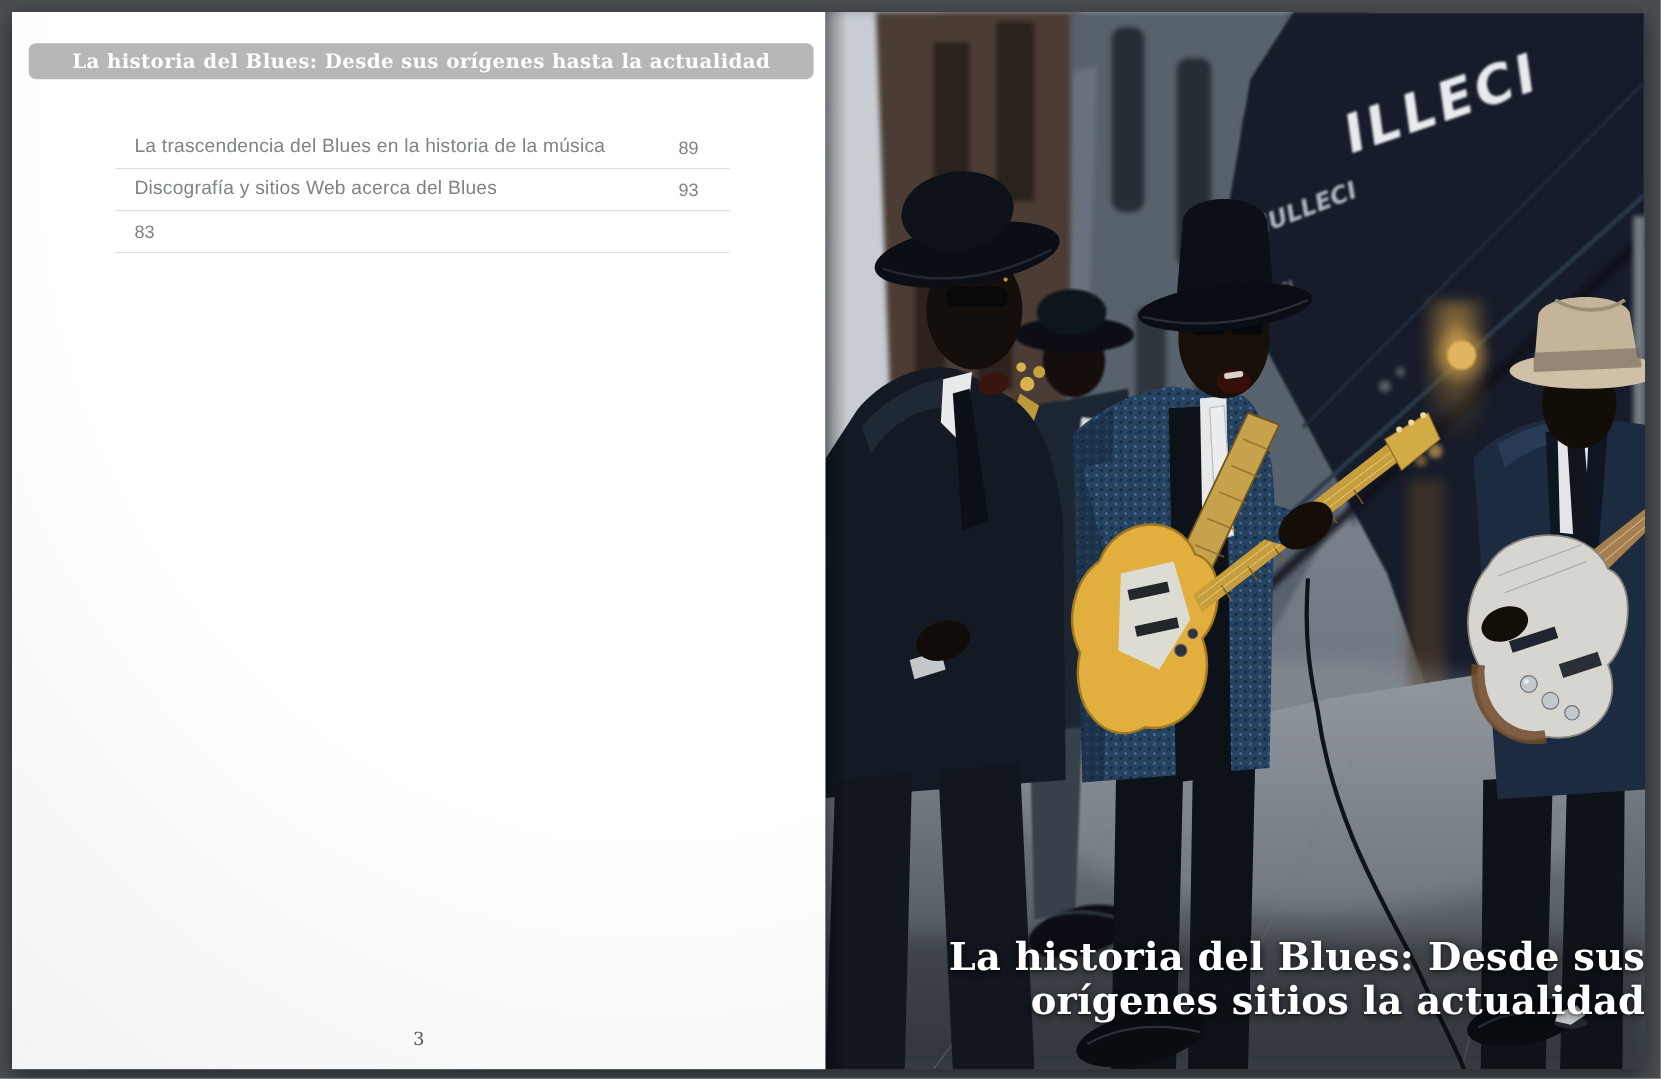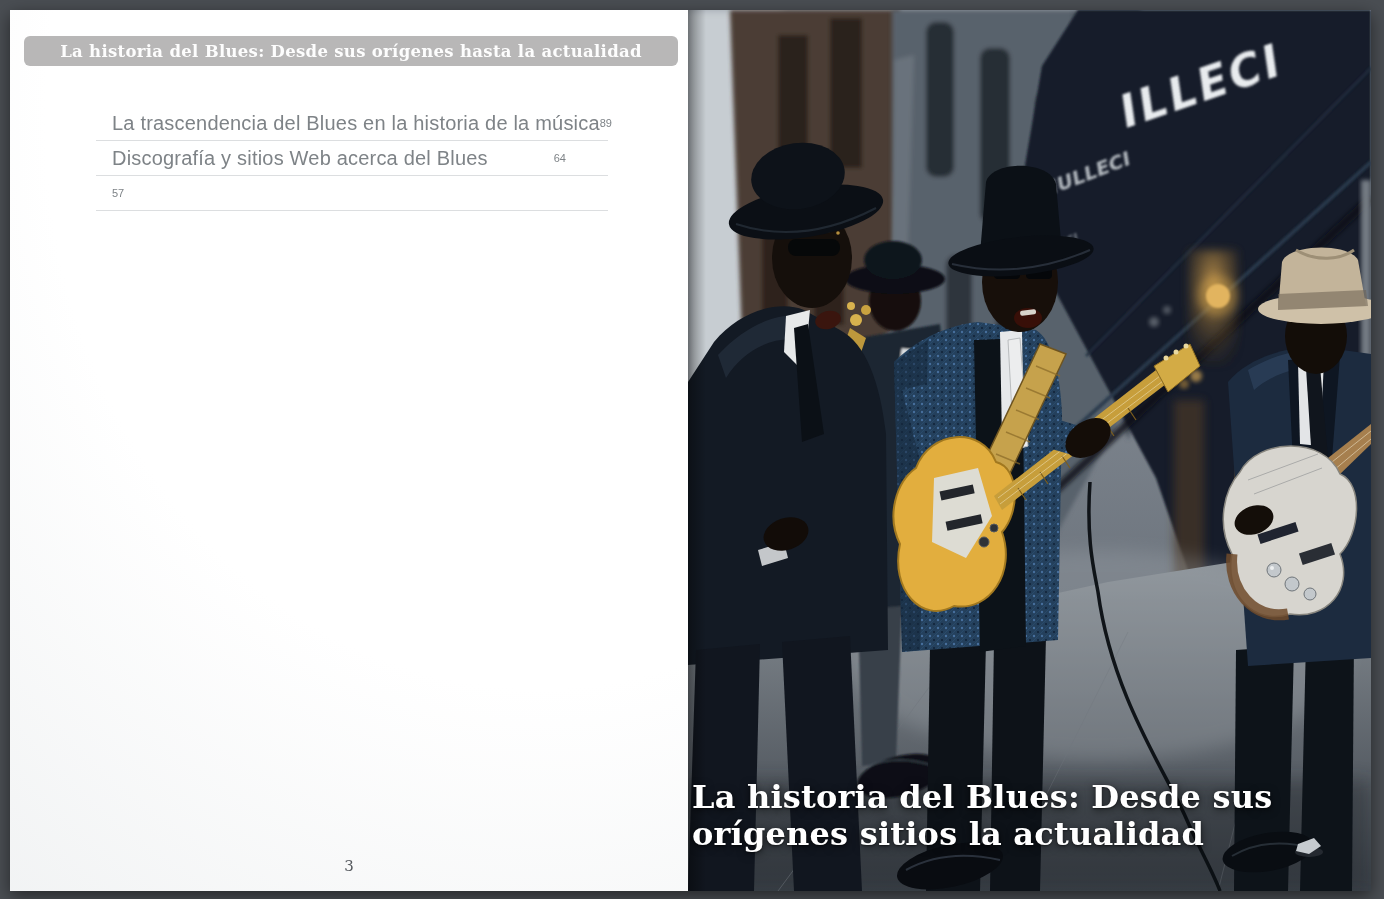--- a/index.html
+++ b/index.html
@@ -14,29 +14,29 @@
   .page-left { position:relative; width:678px; height:881px;
                background:radial-gradient(140% 125% at 78% 12%, #ffffff 52%, #eef0f1 100%); }
   .chapter-bar { position:absolute; left:14px; top:26px; width:654px; height:30px;
                  background:#b8b7b7; border-radius:6px;
                  display:flex; align-items:center; justify-content:center; }
   .chapter-bar .bar-title { font-family:"DejaVu Serif", serif; font-weight:700; font-size:16.5px;
                  color:#fdfdfd; letter-spacing:.3px; white-space:nowrap; }
   .toc { position:absolute; left:86px; top:96px; width:512px; }
   .toc-row { display:flex; justify-content:space-between; align-items:center; height:35px;
              border-bottom:1px solid #dcdee0; padding:0 4px 0 16px; }
-  .toc-label { font-size:20px; color:#7e8387; letter-spacing:.2px; white-space:nowrap; }
-  .toc-page  { font-size:11px; color:#7e8387; margin-right:38px; }
+  .toc-label { font-size:16px; color:#7e8387; letter-spacing:.2px; white-space:nowrap; }
+  .toc-page  { font-size:15px; color:#7e8387; margin-right:22px; }
   .pagenum { position:absolute; left:0; right:0; bottom:16px; text-align:center;
              font-family:"DejaVu Serif", serif; font-size:15px; color:#55595e; }
 
   
   .page-right { position:relative; width:683px; height:881px; overflow:hidden; background:#3a414a; }
   .page-right svg { position:absolute; inset:0; display:block; }
-  .photo-title { position:absolute; left:4px; right:0; bottom:38px; text-align:left;
+  .photo-title { position:absolute; left:4px; right:0; bottom:38px; text-align:right;
                  font-family:"DejaVu Serif", serif; font-weight:700; font-size:32px; line-height:1.16;
                  color:#ffffff; letter-spacing:.2px;
                  text-shadow:0 2px 8px rgba(0,0,0,.65), 0 1px 2px rgba(0,0,0,.5); }
   .photo-title span { display:block; white-space:nowrap; }
   .sign-text  { font-family:"DejaVu Sans", sans-serif; font-style:italic; font-weight:bold; }
 </style>
 </head>
 <body>
 
 <div class="stage">
@@ -47,24 +47,24 @@
         <span class="bar-title">La historia del Blues: Desde sus orígenes hasta la actualidad</span>
       </div>
 
       <div class="toc">
         <div class="toc-row">
           <span class="toc-label">La trascendencia del Blues en la historia de la música</span>
           <span class="toc-page">89</span>
         </div>
         <div class="toc-row">
           <span class="toc-label">Discografía y sitios Web acerca del Blues</span>
-          <span class="toc-page">64</span>
+          <span class="toc-page">93</span>
         </div>
         <div class="toc-row">
-          <span class="toc-page">57</span>
+          <span class="toc-page">83</span>
         </div>
       </div>
 
       <div class="pagenum">3</div>
     </section>
 
     <section class="page-right">
 
       <svg viewBox="0 0 683 881" width="683" height="881" preserveAspectRatio="none" role="img">
         <defs>

